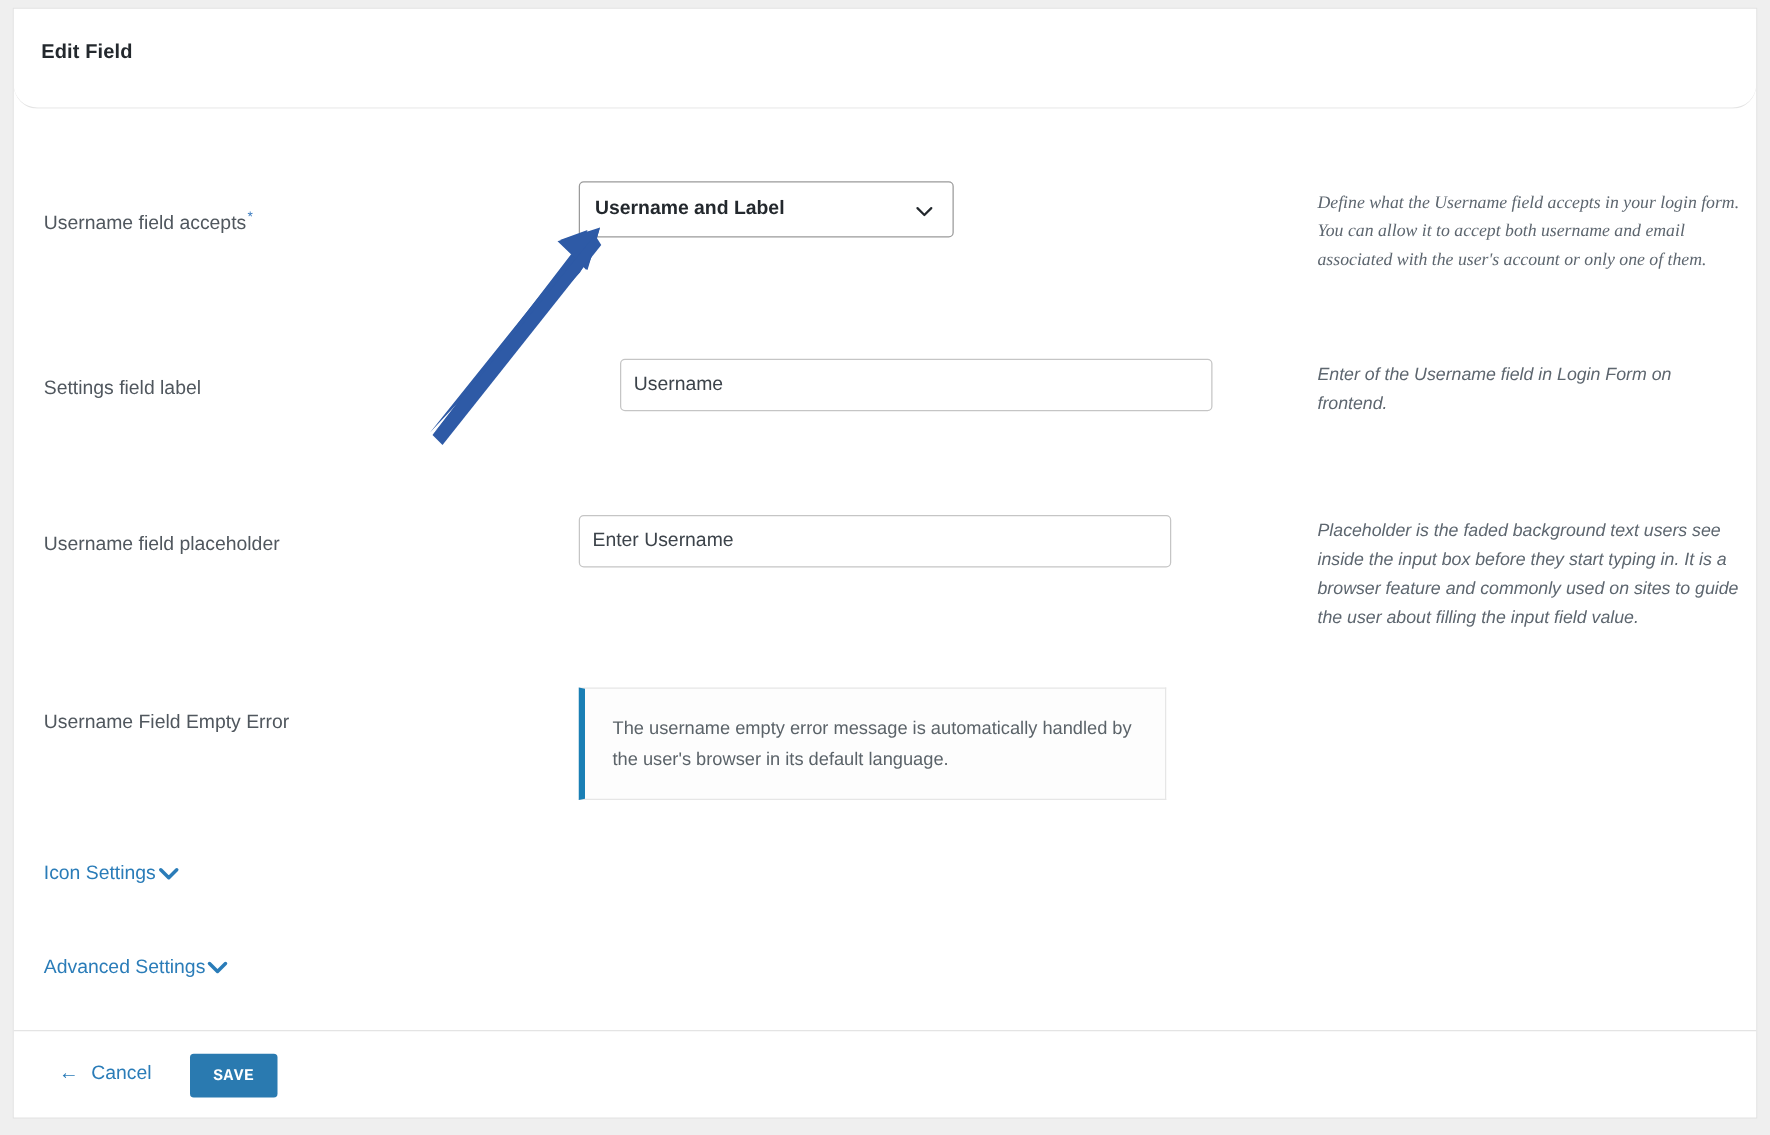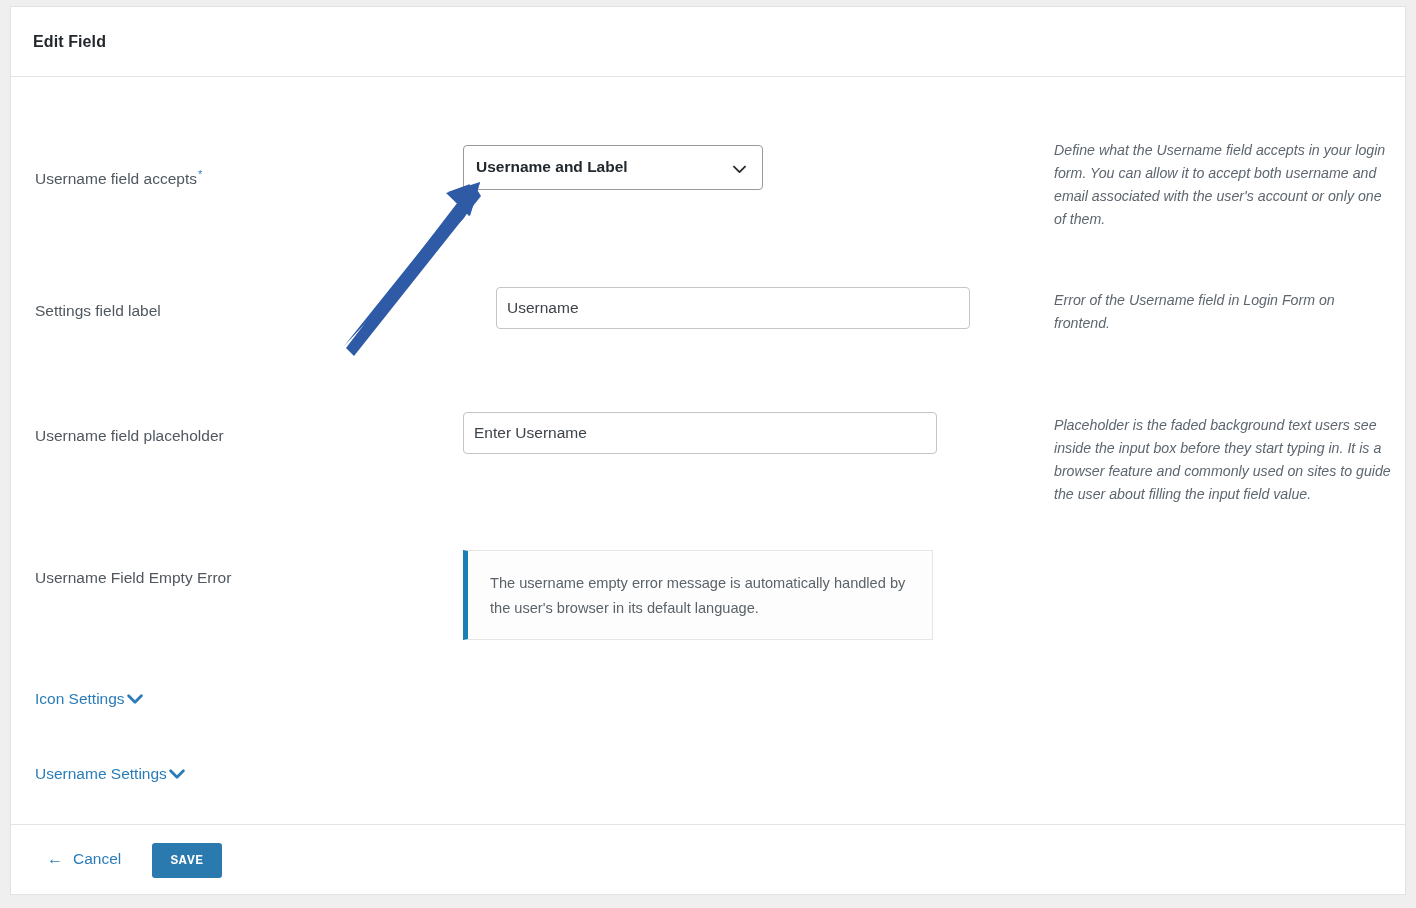--- a/index.html
+++ b/index.html
@@ -32,23 +32,24 @@
     border: 1px solid #e2e2e2;
     box-sizing: border-box;
   }
 
   
   .card-header {
     position: absolute;
     left: 0;
     top: 0;
     width: 100%;
-    height: 70px;
+    height: 80px;
     border-bottom: 1px solid #e4e4e4;
     box-sizing: border-box;
+    border-radius: 19px;
   }
   .card-title {
     position: absolute;
     left: 22px;
     top: 26px;
     font-size: 16px;
     font-weight: bold;
     color: #23282d;
     letter-spacing: 0.1px;
   }
@@ -245,29 +246,29 @@
         <div class="row-control" style="top:6px;">
           <div class="select-box">
             <span class="select-value">Username and Label</span>
             <span class="select-chevron">
               <svg viewBox="0 0 20 20" width="17" height="17" aria-hidden="true">
                 <path d="M3.5 6.5 L10 13 L16.5 6.5" fill="none" stroke="#23282d" stroke-width="2.1" stroke-linecap="round" stroke-linejoin="round"></path>
               </svg>
             </span>
           </div>
         </div>
-        <div class="row-help" style="top:0px;">Define what the Username field accepts in your login form. You can allow it to accept both username and email associated with the user's account or only one of them.</div>
+        <div class="row-help" style="top:12px;font-family:Liberation Serif, serif;">Define what the Username field accepts in your login form. You can allow it to accept both username and email associated with the user's account or only one of them.</div>
       </div>
 
       <div class="row" style="top:200px;">
         <div class="row-label" style="top:22px;">Settings field label</div>
         <div class="row-control" style="top:8px;padding-left:33px;">
           <input class="text-input" type="text" value="Username" style="">
         </div>
-        <div class="row-help" style="top:10px;">Error of the Username field in Login Form on frontend.</div>
+        <div class="row-help" style="top:10px;">Enter of the Username field in Login Form on frontend.</div>
       </div>
 
       <div class="row" style="top:325px;">
         <div class="row-label" style="top:22px;">Username field placeholder</div>
         <div class="row-control" style="top:8px;">
           <input class="text-input" type="text" value="Enter Username" style="">
         </div>
         <div class="row-help" style="top:10px;">Placeholder is the faded background text users see inside the input box before they start typing in. It is a browser feature and commonly used on sites to guide the user about filling the input field value.</div>
       </div>
 
@@ -283,21 +284,21 @@
       <div class="accordion" style="top:610px;">
         <span class="accordion-label">Icon Settings</span>
         <span>
           <svg class="accordion-chevron" viewBox="0 0 20 20" aria-hidden="true">
             <path d="M3.6 6.8 L10 13.2 L16.4 6.8" fill="none" stroke="#2a7cb8" stroke-width="2.8" stroke-linecap="round" stroke-linejoin="round"></path>
           </svg>
         </span>
       </div>
 
       <div class="accordion" style="top:685px;">
-        <span class="accordion-label">Username Settings</span>
+        <span class="accordion-label">Advanced Settings</span>
         <span>
           <svg class="accordion-chevron" viewBox="0 0 20 20" aria-hidden="true">
             <path d="M3.6 6.8 L10 13.2 L16.4 6.8" fill="none" stroke="#2a7cb8" stroke-width="2.8" stroke-linecap="round" stroke-linejoin="round"></path>
           </svg>
         </span>
       </div>
 
     </div>
 
     <div class="card-footer">

